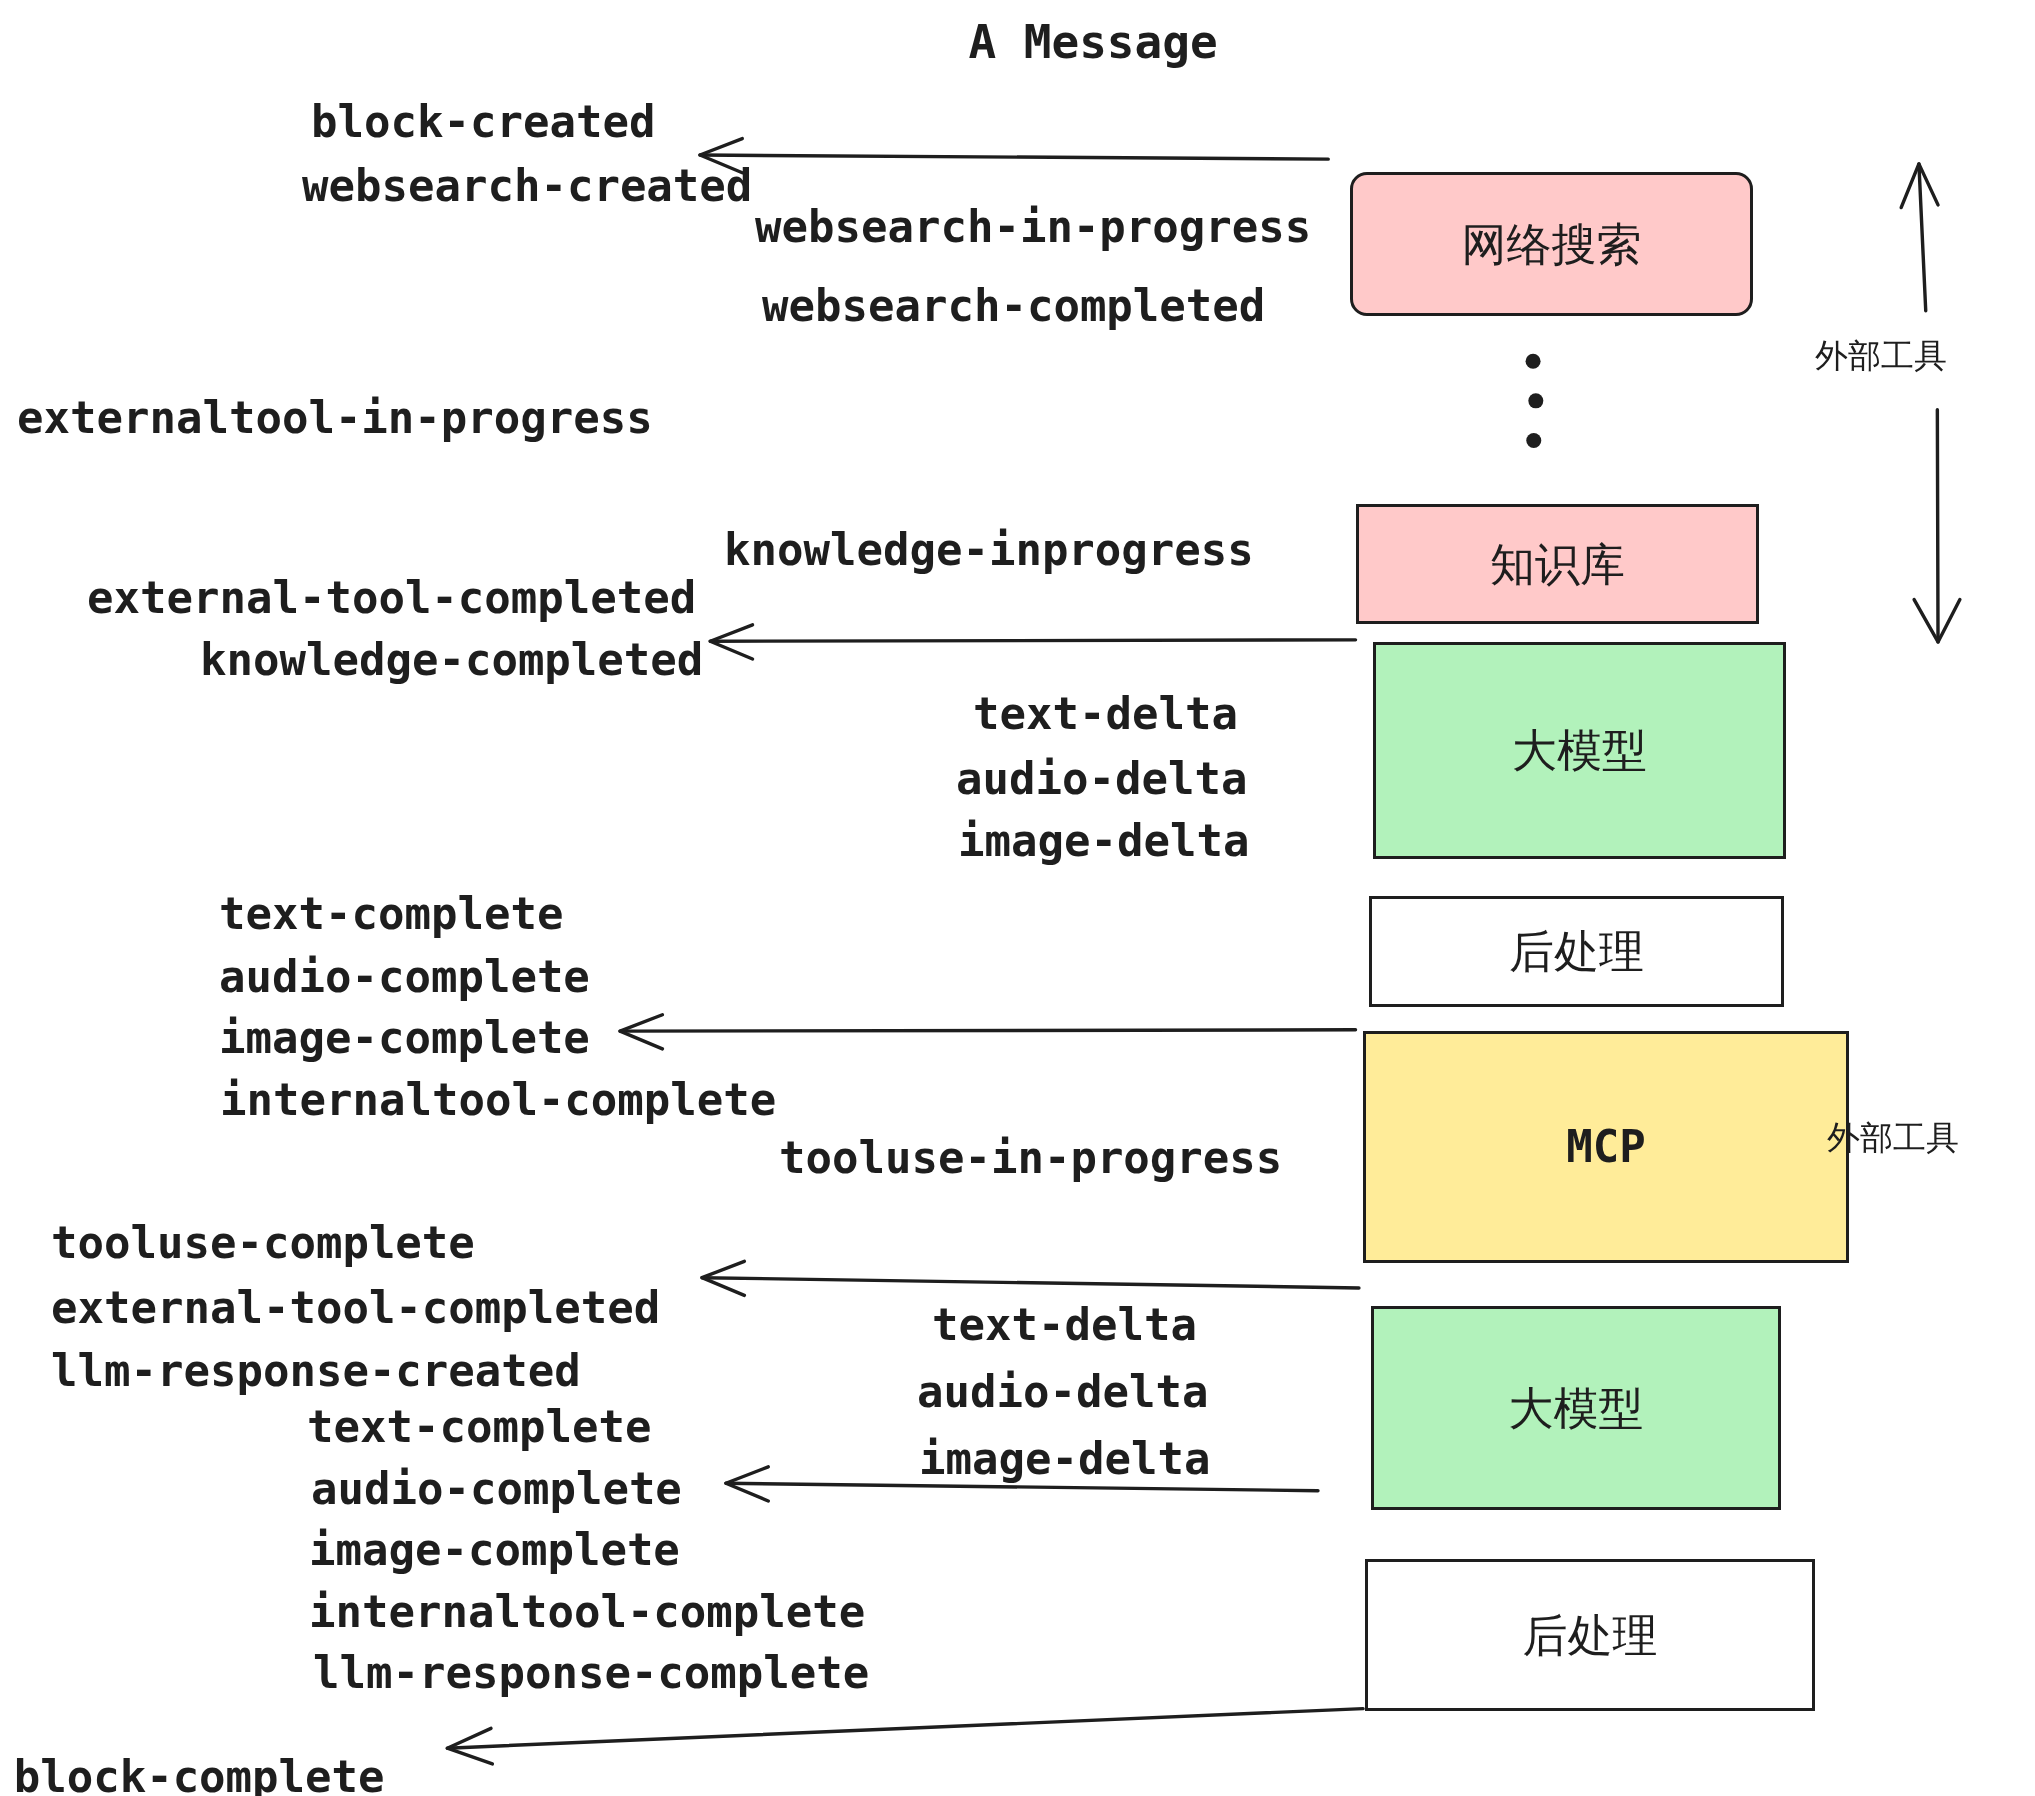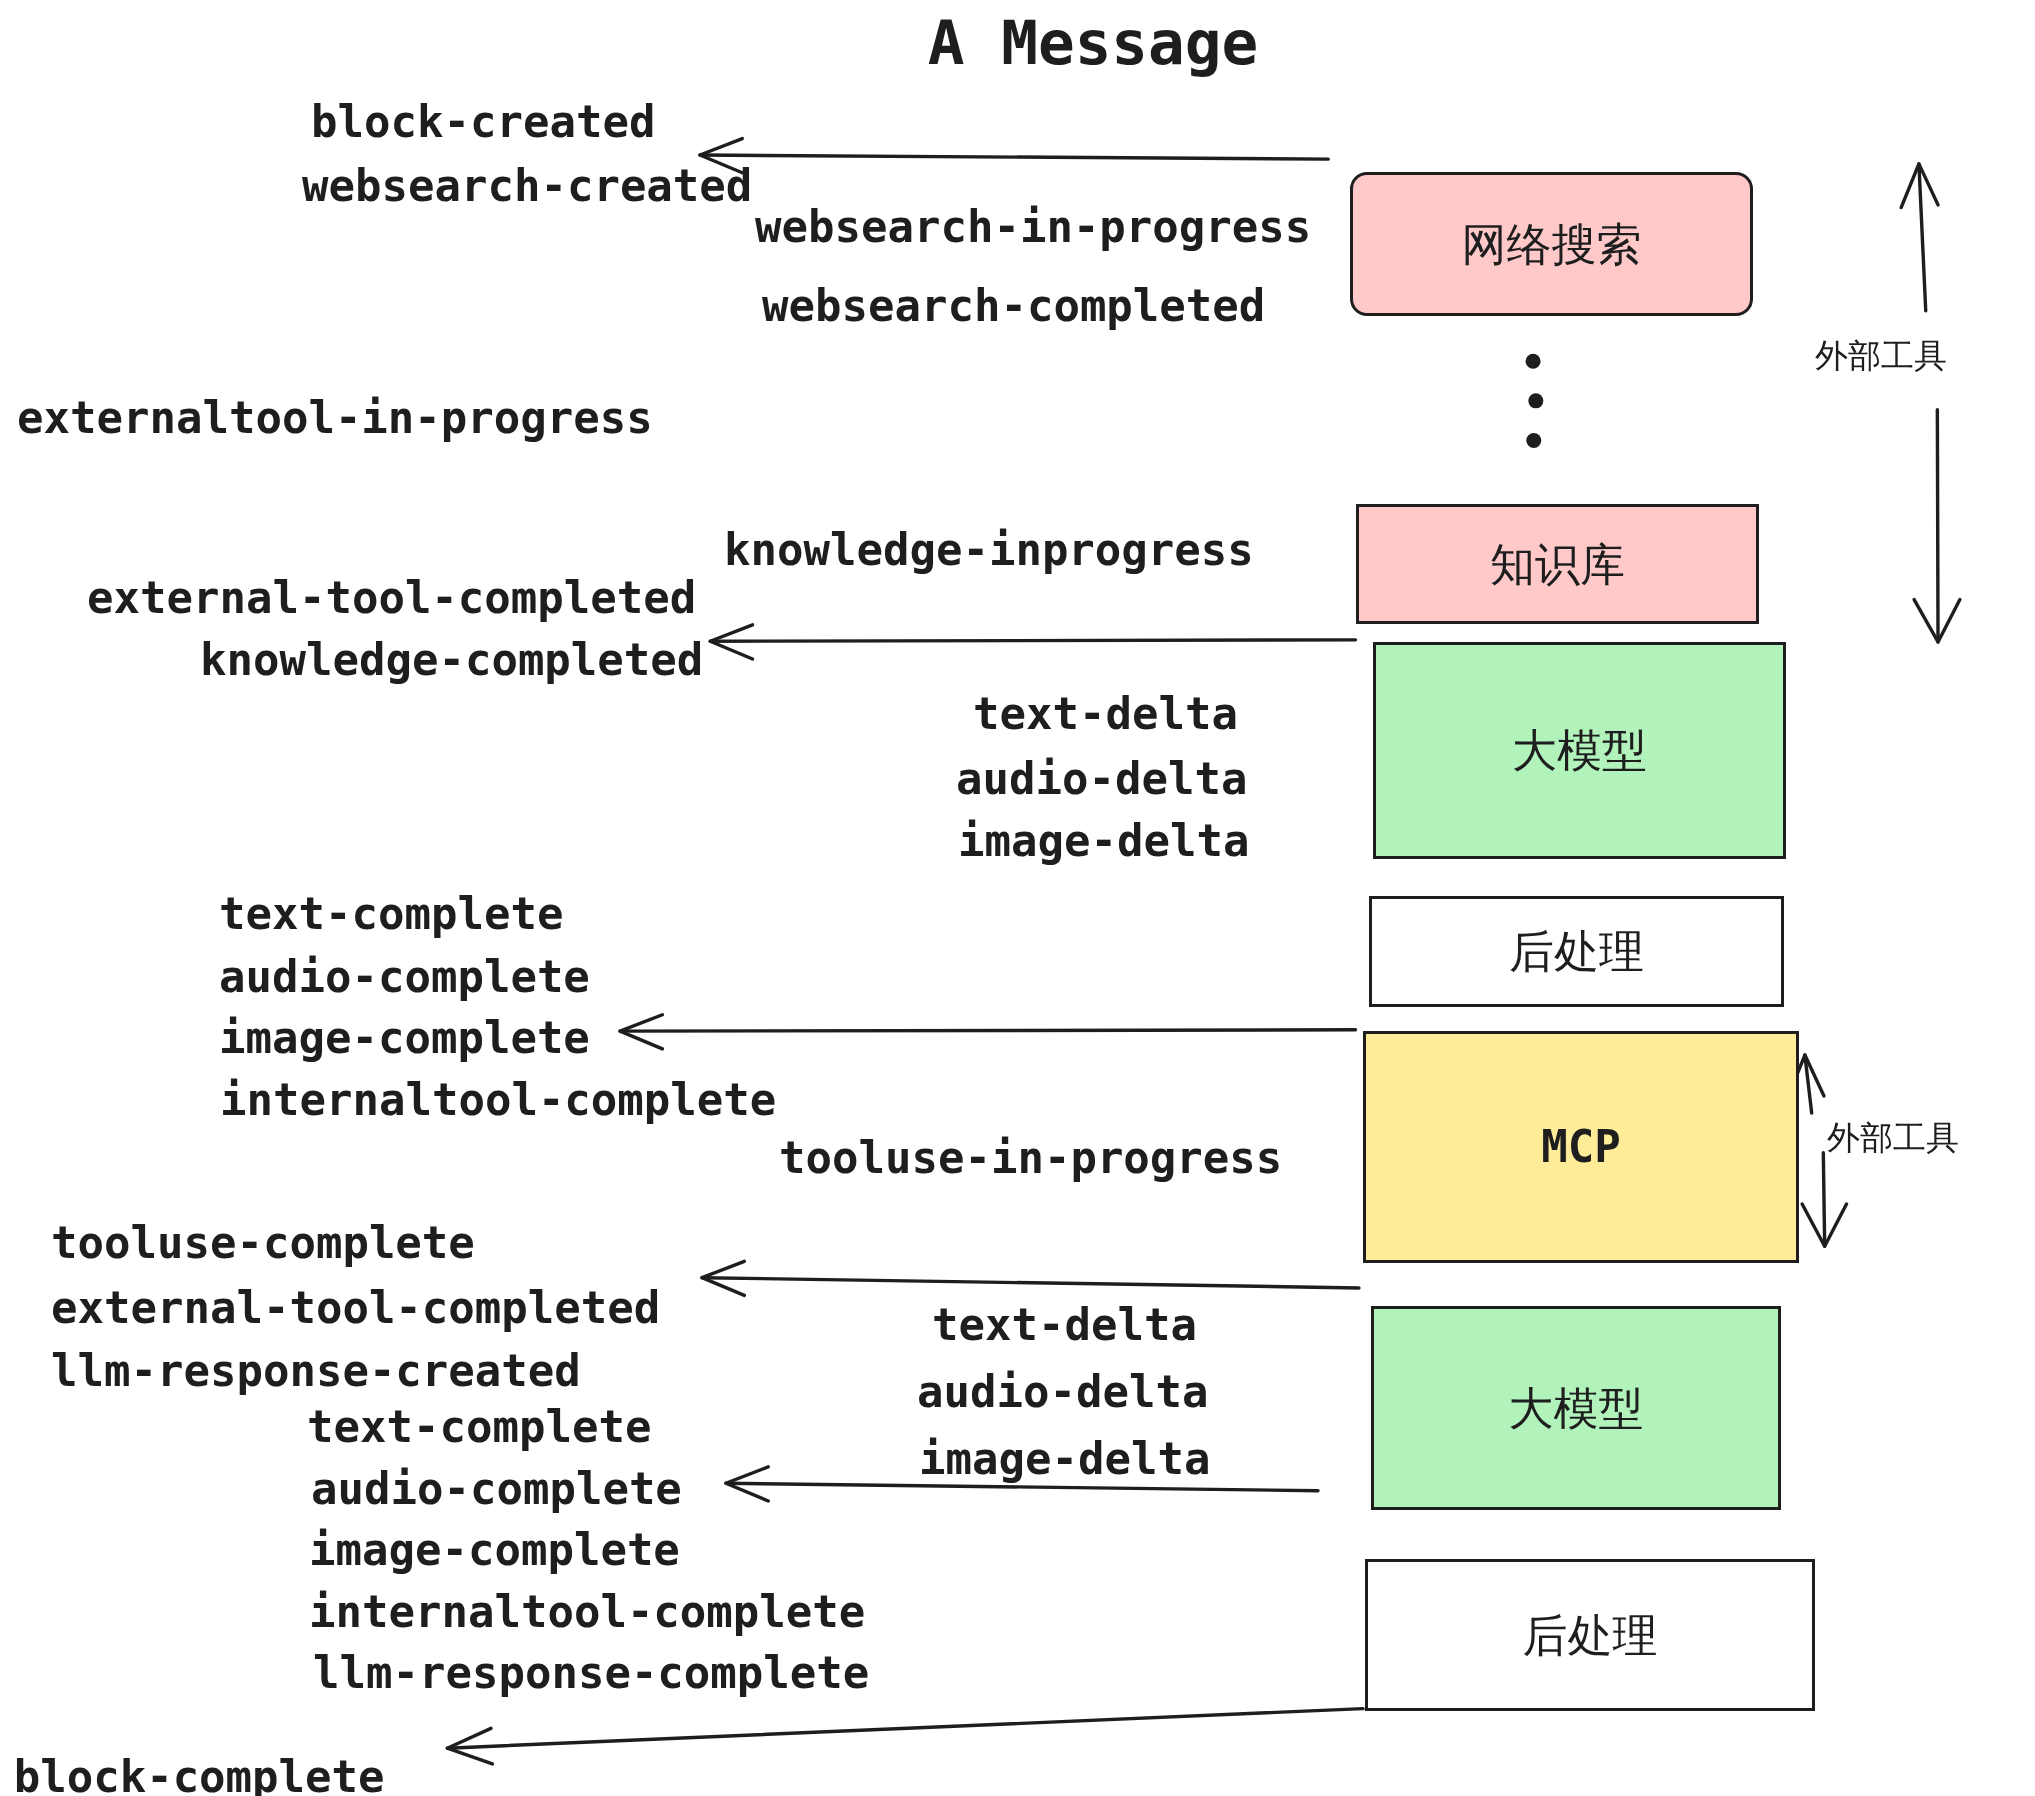--- a/index.html
+++ b/index.html
@@ -14,21 +14,21 @@
   .ev{
     position:absolute;
     font-family:"DejaVu Sans Mono",monospace;
     font-size:44px;font-weight:600;line-height:1;
     white-space:nowrap;color:#1e1e1e;
     transform:translateY(-50%);
   }
   .title{
     position:absolute;
     font-family:"DejaVu Sans Mono",monospace;
-    font-size:61px;font-weight:600;line-height:1;white-space:nowrap;
+    font-size:46px;font-weight:600;line-height:1;white-space:nowrap;
     transform:translate(-50%,-50%);color:#1e1e1e;
   }
   .node{
     position:absolute;
     border:3.4px solid #1e1e1e;
     display:flex;align-items:center;justify-content:center;
     box-sizing:border-box;
   }
   .node .lbl{
     font-family:"DejaVu Sans",sans-serif;
@@ -148,21 +148,21 @@
 </div>
 
 <div class="node" style="left: 1373px; top: 642px; width: 413px; height: 217px; background-color: rgb(178, 242, 187);">
   <span class="lbl">大模型</span>
 </div>
 
 <div class="node" style="left: 1369px; top: 896px; width: 415px; height: 111px; background-color: rgb(255, 255, 255);">
   <span class="lbl">后处理</span>
 </div>
 
-<div class="node" style="left: 1363px; top: 1031px; width: 436px; height: 232px; background-color: rgb(255, 236, 153);">
+<div class="node" style="left: 1363px; top: 1031px; width: 486px; height: 232px; background-color: rgb(255, 236, 153);">
   <span class="lbl mono">MCP</span>
 </div>
 
 <div class="node" style="left: 1371px; top: 1306px; width: 410px; height: 204px; background-color: rgb(178, 242, 187);">
   <span class="lbl">大模型</span>
 </div>
 
 <div class="node" style="left: 1365px; top: 1559px; width: 450px; height: 152px; background-color: rgb(255, 255, 255);">
   <span class="lbl">后处理</span>
 </div>

